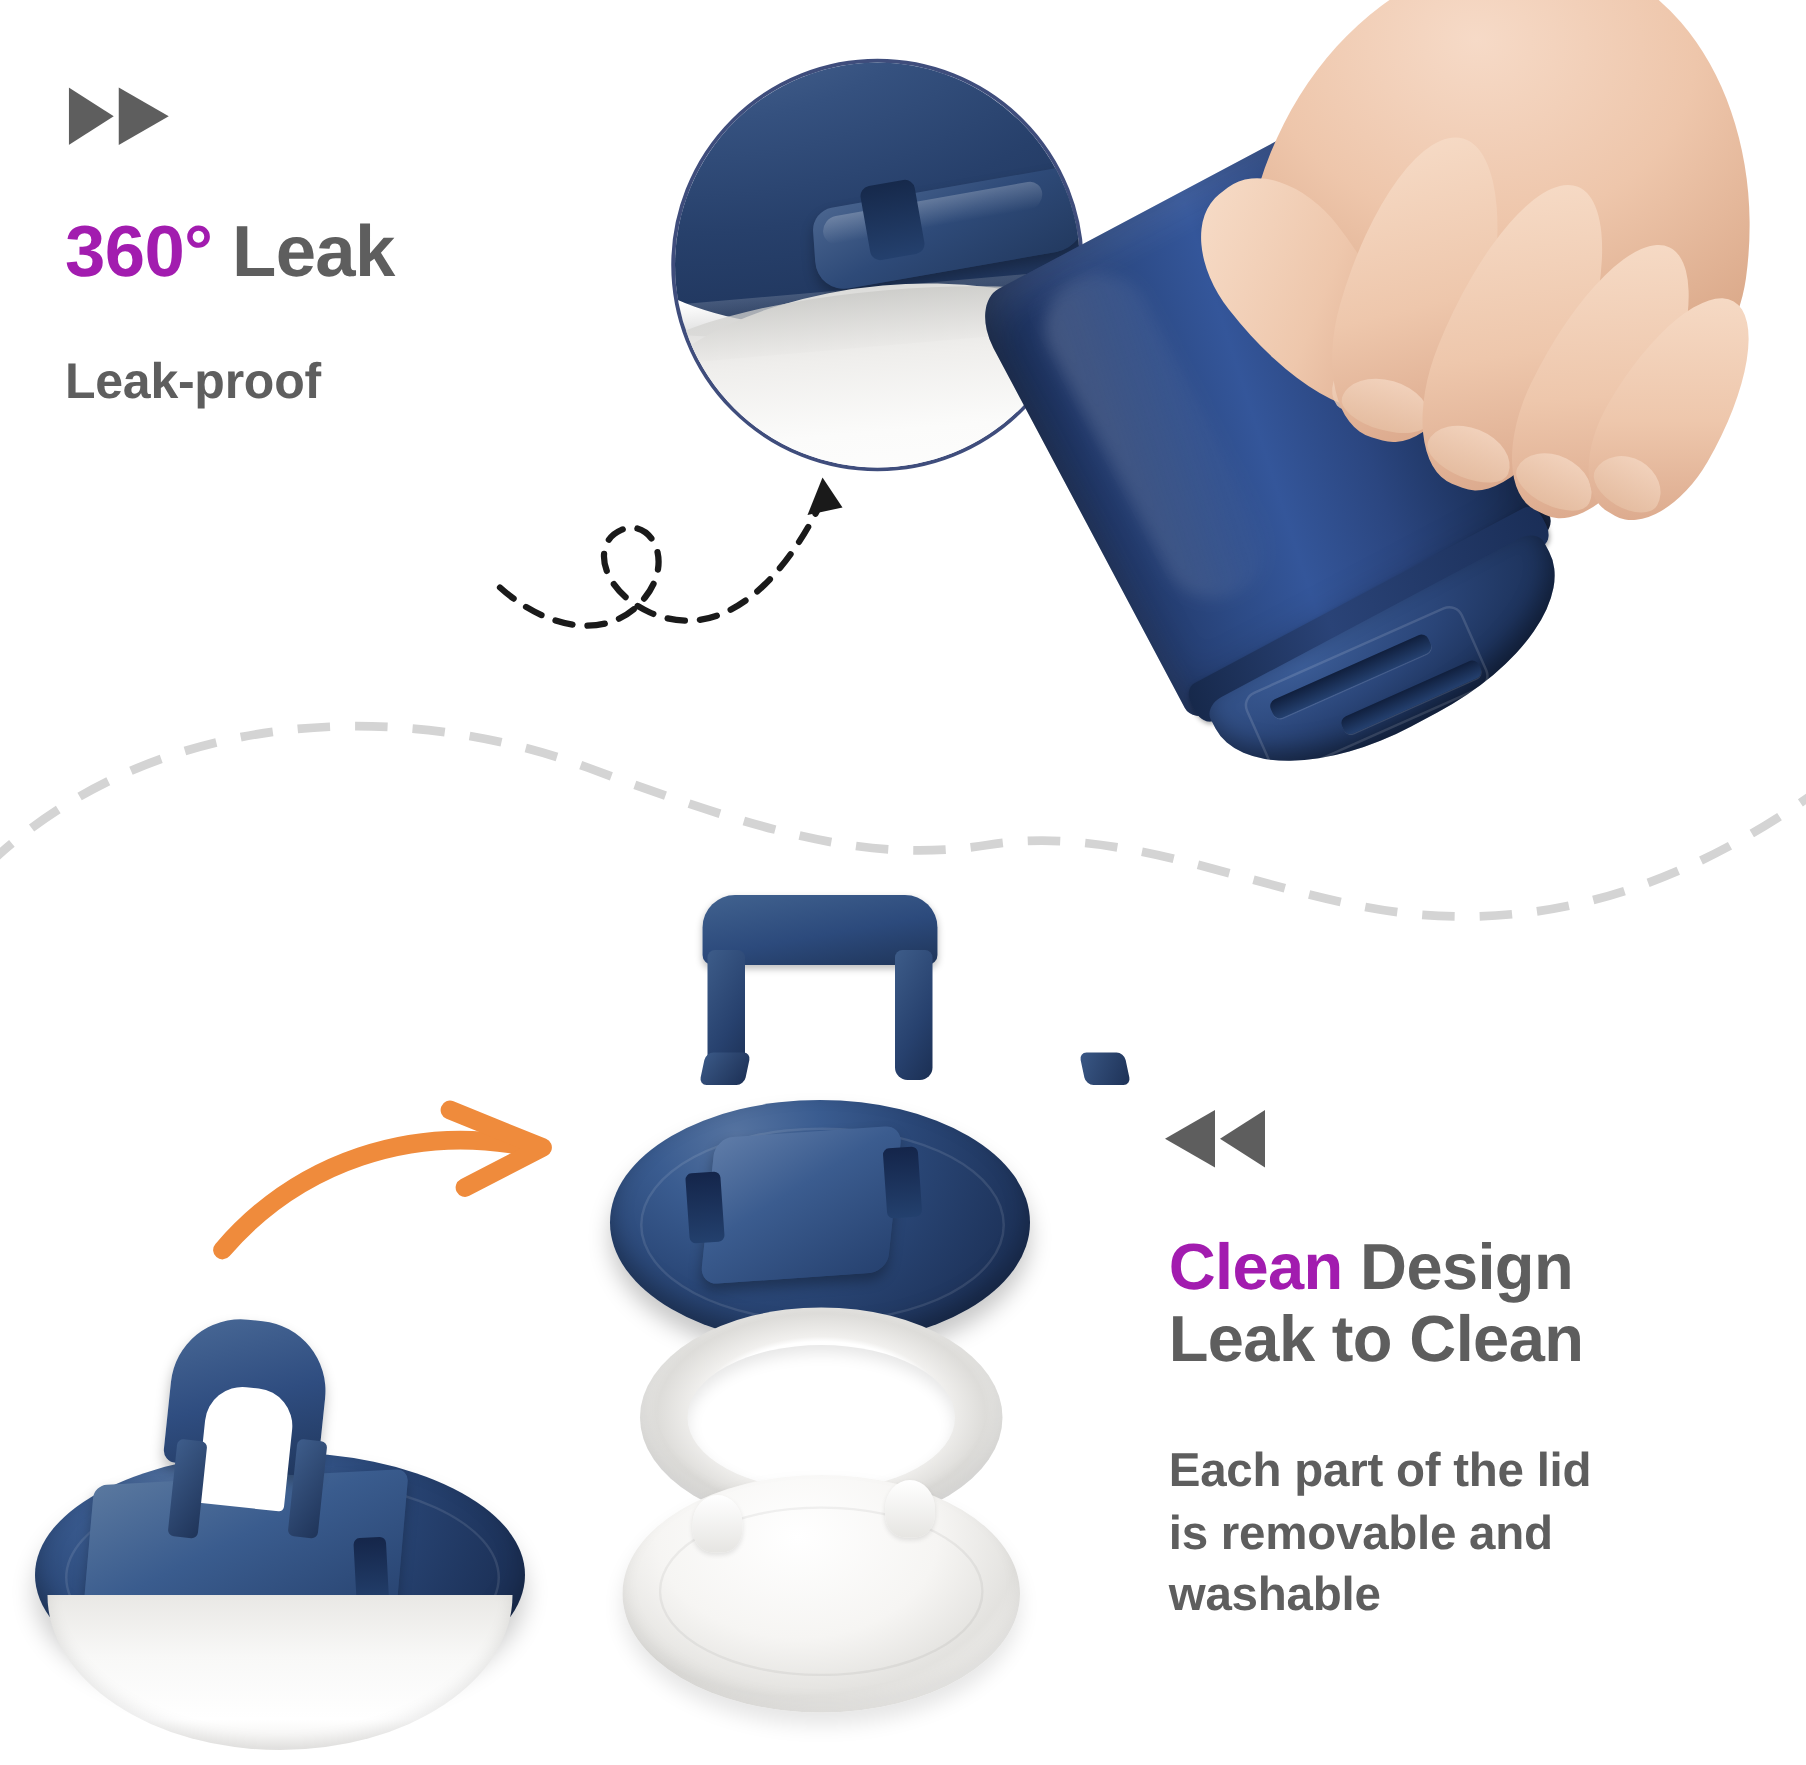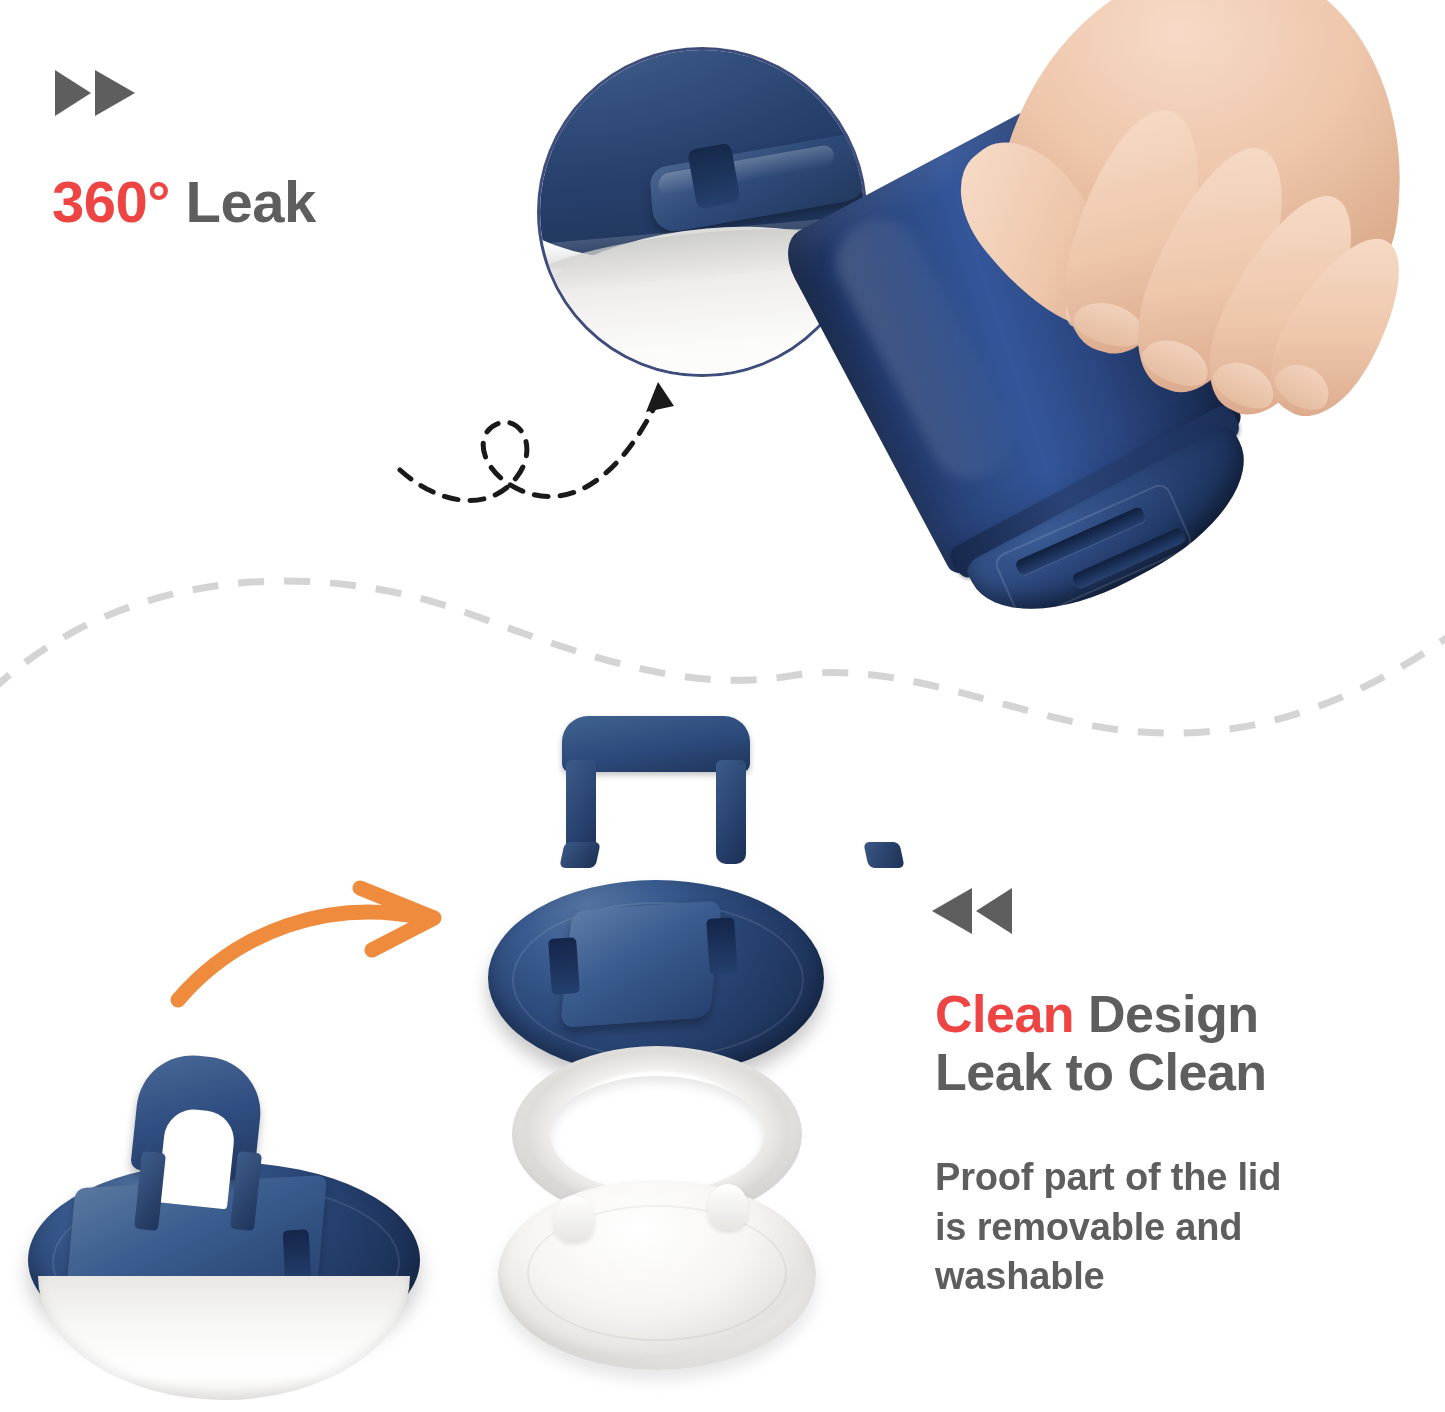--- a/index.html
+++ b/index.html
@@ -15,21 +15,21 @@
   .abs { position:absolute; }
   .svg-layer { position:absolute; left:0; top:0; width:1445px; height:1412px; pointer-events:none; }
 
   
   .headline {
     font-weight:bold;
     color:#5e5e5e;
     letter-spacing:-0.5px;
     line-height:1.12;
   }
-  .headline .accent { color:#ef4444; }
+  .headline .accent { color:#a21caf; }
 
   .subtext {
     font-weight:bold;
     color:#5e5e5e;
     letter-spacing:-0.2px;
     line-height:1.30;
   }
 
   #block-leakproof { left:52px; top:170px; width:520px; }
   #block-leakproof .headline { font-size:58px; }
@@ -345,21 +345,21 @@
     <polygon points="0,2 36,25 0,48" fill="#5e5e5e"></polygon>
     <polygon points="40,2 80,25 40,48" fill="#5e5e5e"></polygon>
   </svg>
 </div>
 
 <div class="abs" id="block-leakproof">
   <div class="headline">
     <span class="accent">360°</span><span> Leak</span><br>
   </div>
   <div class="subtext">
-    <br>
+    <span>Leak-proof</span><br>
   </div>
 </div>
 
 <div class="abs" id="circle-inset">
   <div class="ci-lidtop"></div>
   <div class="ci-tab"></div>
   <div class="ci-notch"></div>
   <div class="ci-seal"></div>
 </div>
 
@@ -434,21 +434,21 @@
     <polygon points="44,2 4,25 44,48" fill="#5e5e5e"></polygon>
   </svg>
 </div>
 
 <div class="abs" id="block-unique">
   <div class="headline">
     <span class="accent">Clean</span><span> Design</span><br>
     <span>Leak to Clean</span>
   </div>
   <div class="subtext">
-    <span>Proof part of the lid</span><br>
+    <span>Each part of the lid</span><br>
     <span>is removable and</span><br>
     <span>washable</span>
   </div>
 </div>
 
 <svg class="svg-layer" viewBox="0 0 1445 1412">
 
   <path d="M -10 692 C 130 560, 330 562, 470 614 C 620 670, 700 690, 790 676
            C 900 658, 1010 716, 1120 730 C 1250 746, 1360 700, 1455 632" fill="none" stroke="#d4d4d4" stroke-width="7" stroke-dasharray="26 20" stroke-linecap="butt"></path>
 

